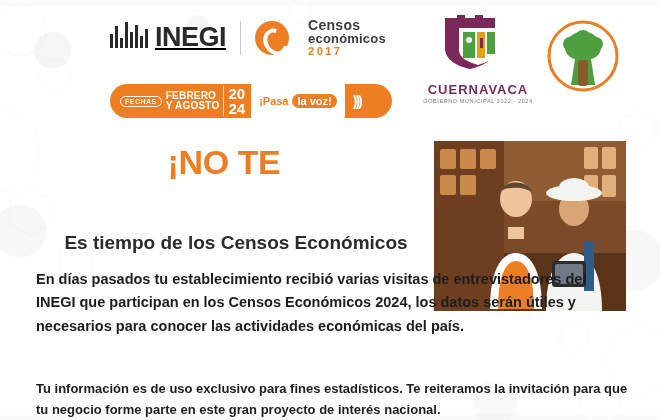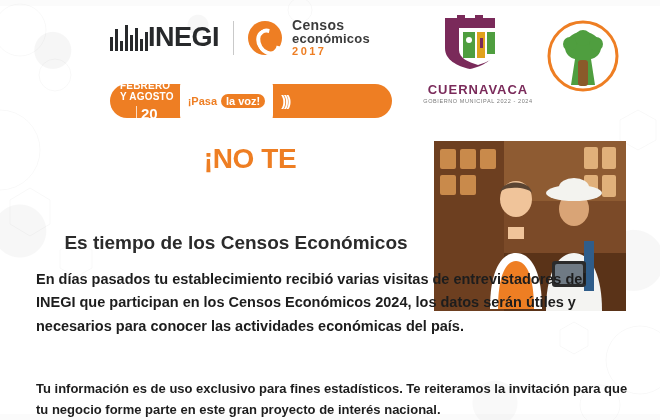--- a/index.html
+++ b/index.html
@@ -43,22 +43,22 @@
   .logos-row {
     position: absolute;
     top: 18px;
     left: 110px;
     display: flex;
     align-items: center;
     gap: 14px;
   }
   .inegi-logo {
     display: flex;
-    align-items: center;
-    gap: 0;
+    gap: 7px;
+    text-decoration: underline;
   }
   .inegi-bars {
     display: flex;
     align-items: flex-end;
     gap: 2px;
     height: 26px;
   }
   .inegi-bars i {
     display: block;
     width: 3px;
@@ -72,21 +72,21 @@
     font-family: "Liberation Sans", sans-serif;
   }
   .divider-v {
     width: 1px;
     height: 34px;
     background: #c9c9c9;
   }
   .censos-logo {
     display: flex;
     align-items: center;
-    gap: 10px;
+    gap: 19px;
   }
   .censos-mark {
     width: 34px;
     height: 34px;
     border-radius: 50%;
     background: #ee7e23;
     position: relative;
   }
   .censos-mark::after {
     content: "";
@@ -135,21 +135,20 @@
     display: flex;
     align-items: center;
     padding: 0 10px;
     box-sizing: border-box;
     gap: 6px;
   }
   .dates-chip {
     display: flex;
     align-items: center;
     gap: 4px;
-    flex-direction: column;
   }
   .dates-chip .small-label {
     font-size: 7px;
     font-weight: bold;
     color: #ffffff;
     border: 1px solid #ffffff;
     border-radius: 7px;
     padding: 1px 4px;
     letter-spacing: 0.5px;
   }
@@ -227,25 +226,25 @@
     top: 16px;
     left: 540px;
     width: 86px;
     height: 84px;
   }
 
   
   .headline {
     position: absolute;
     top: 143px;
-    left: 50px;
+    left: 24px;
     width: 400px;
     color: #ee7e23;
     font-weight: bold;
-    font-size: 28px;
+    font-size: 34px;
     line-height: 1.14;
     letter-spacing: -0.4px;
     text-align: center;
   }
   .subhead {
     position: absolute;
     top: 232px;
     left: 36px;
     width: 400px;
     text-align: center;

